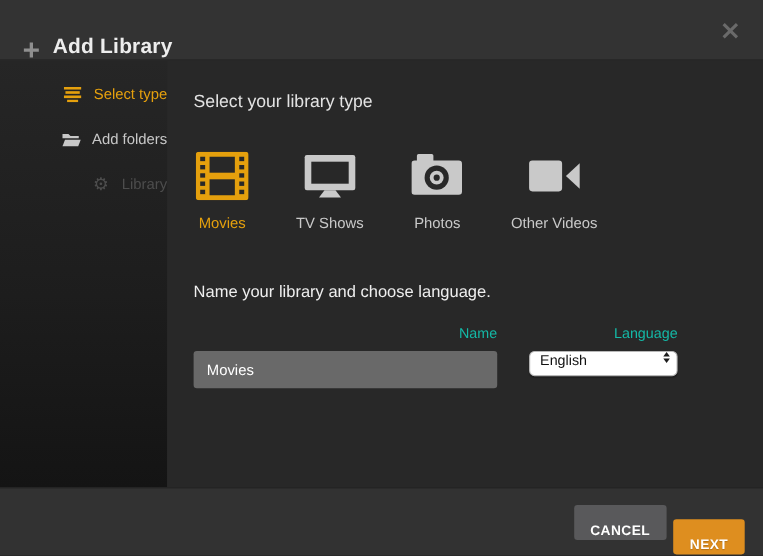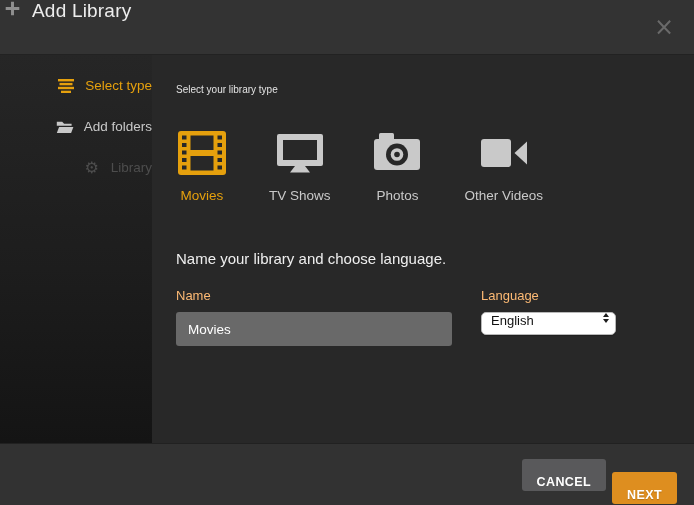--- a/index.html
+++ b/index.html
@@ -10,23 +10,24 @@
     overflow: hidden;
     color: #ccc;
   }
   .dialog { width: 694px; height: 505px; display: flex; flex-direction: column; }
 
   
   .header {
     height: 55px; flex: 0 0 55px;
     background: #333333;
     border-bottom: 1px solid #222;
-    display: flex; align-items: flex-start;
-    padding: 0 18px 0 4px;
+    display: flex; align-items: flex-end;
+    padding: 0 18px 0 20px;
     position: relative;
+    font-weight: bold;
   }
   .plus-icon { display: inline-flex; margin-right: 11px; }
   .header-title { font-size: 19px; color: #ededed; letter-spacing: .2px; }
   .close-btn {
     position: absolute; right: 16px; top: 50%; transform: translateY(-50%);
     font-family: "DejaVu Sans", sans-serif;
     font-size: 24px; line-height: 1; color: #6a6a6a; cursor: pointer;
     padding: 2px 4px;
   }
 
@@ -41,36 +42,36 @@
     height: 41px; display: flex; align-items: center;
     padding-left: 14px; gap: 10px;
     font-size: 13.5px; color: #c8c8c8; cursor: pointer; justify-content: flex-end;
   }
   .side-item .si-icon { width: 18px; display: inline-flex; justify-content: center; }
   .side-item.active { color: #e5a00d; }
   .side-item.disabled { color: #4d4d4d; cursor: default; }
   .glyph-icon { font-family: "DejaVu Sans", sans-serif; font-size: 16px; line-height: 1; }
 
   .content { flex: 1 1 auto; padding: 29px 24px 0 24px; background: #282828; }
-  .content-heading { font-size: 10px; color: #e3e3e3; }
+  .content-heading { font-size: 16px; color: #e3e3e3; }
 
   
   .type-row { display: flex; margin-top: 36px; padding-left: 2px; gap: 43px; }
   .type-item {
     display: flex; flex-direction: column; align-items: center;
     color: #c9c9c9; cursor: pointer; min-width: 48px;
   }
   .type-item .t-icon { height: 44px; display: flex; align-items: center; color: #c9c9c9; }
   .type-item .t-label { margin-top: 13px; font-size: 13.5px; white-space: nowrap; }
   .type-item.selected, .type-item.selected .t-icon { color: #e5a00d; }
 
   
   .form-heading { margin-top: 47px; font-size: 15px; font-weight: 400; color: #efefef; }
   .form-row { display: flex; margin-top: 21px; gap: 29px; }
-  .field-label { font-size: 13px; color: #fdba74; margin-bottom: 9px; display: block; }
+  .field-label { font-size: 13px; color: #14b8a6; margin-bottom: 9px; display: block; text-align: right; }
   .name-input {
     width: 276px; height: 34px;
     background: #696969; border: none; border-radius: 3px;
     color: #fff; font-size: 13.5px; padding: 0 12px;
     font-family: "Liberation Sans", sans-serif;
     outline: none;
   }
   .select-box {
     width: 135px; height: 23px;
     background: #fff; border: 1px solid #b8b8b8; border-radius: 5px;

